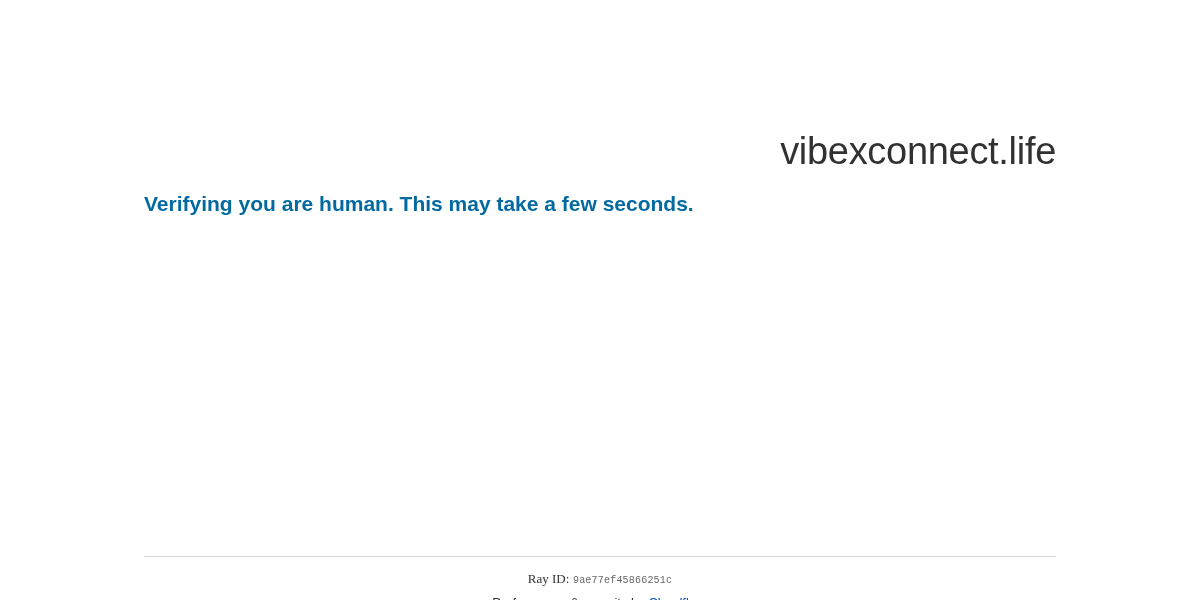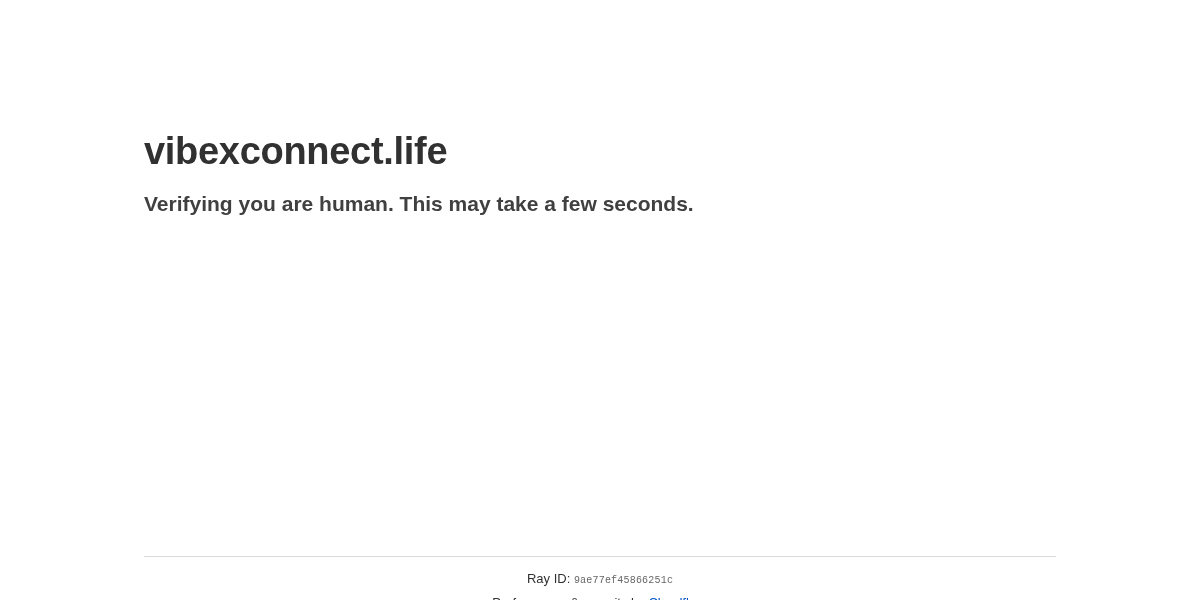--- a/index.html
+++ b/index.html
@@ -25,31 +25,32 @@
     position: absolute;
     left: 144px;
     top: 0;
     width: 912px;
   }
   .title {
     margin: 0;
     padding-top: 128px;
     font-size: 38px;
     line-height: 46px;
-    font-weight: bold;
+    font-weight: normal;
     letter-spacing: -0.3px;
     color: #313131;
+    text-align: right;
   }
   .subtitle {
     margin: 0;
     padding-top: 16px;
     font-size: 21px;
     line-height: 28px;
     font-weight: bold;
-    color: #404040;
+    color: #0369a1;
   }
   .spacer {
     height: 84px;
   }
   .body-text {
     margin: 0;
     font-size: 22px;
     line-height: 36px;
     font-weight: normal;
     color: #313131;
@@ -63,21 +64,21 @@
     border-top: 1px solid #d9d9d9;
     padding-top: 14px;
     text-align: center;
   }
   .ray-line {
     font-size: 13px;
     line-height: 16px;
     color: #313131;
   }
   .ray-label {
-    font-family: Liberation Sans, sans-serif;
+    font-family: Liberation Serif, serif;
   }
   .ray-id {
     font-family: "Liberation Mono", monospace;
     font-size: 10px;
     color: #666666;
     letter-spacing: 0.2px;
   }
   .perf-line {
     margin-top: 6px;
     font-size: 13px;

